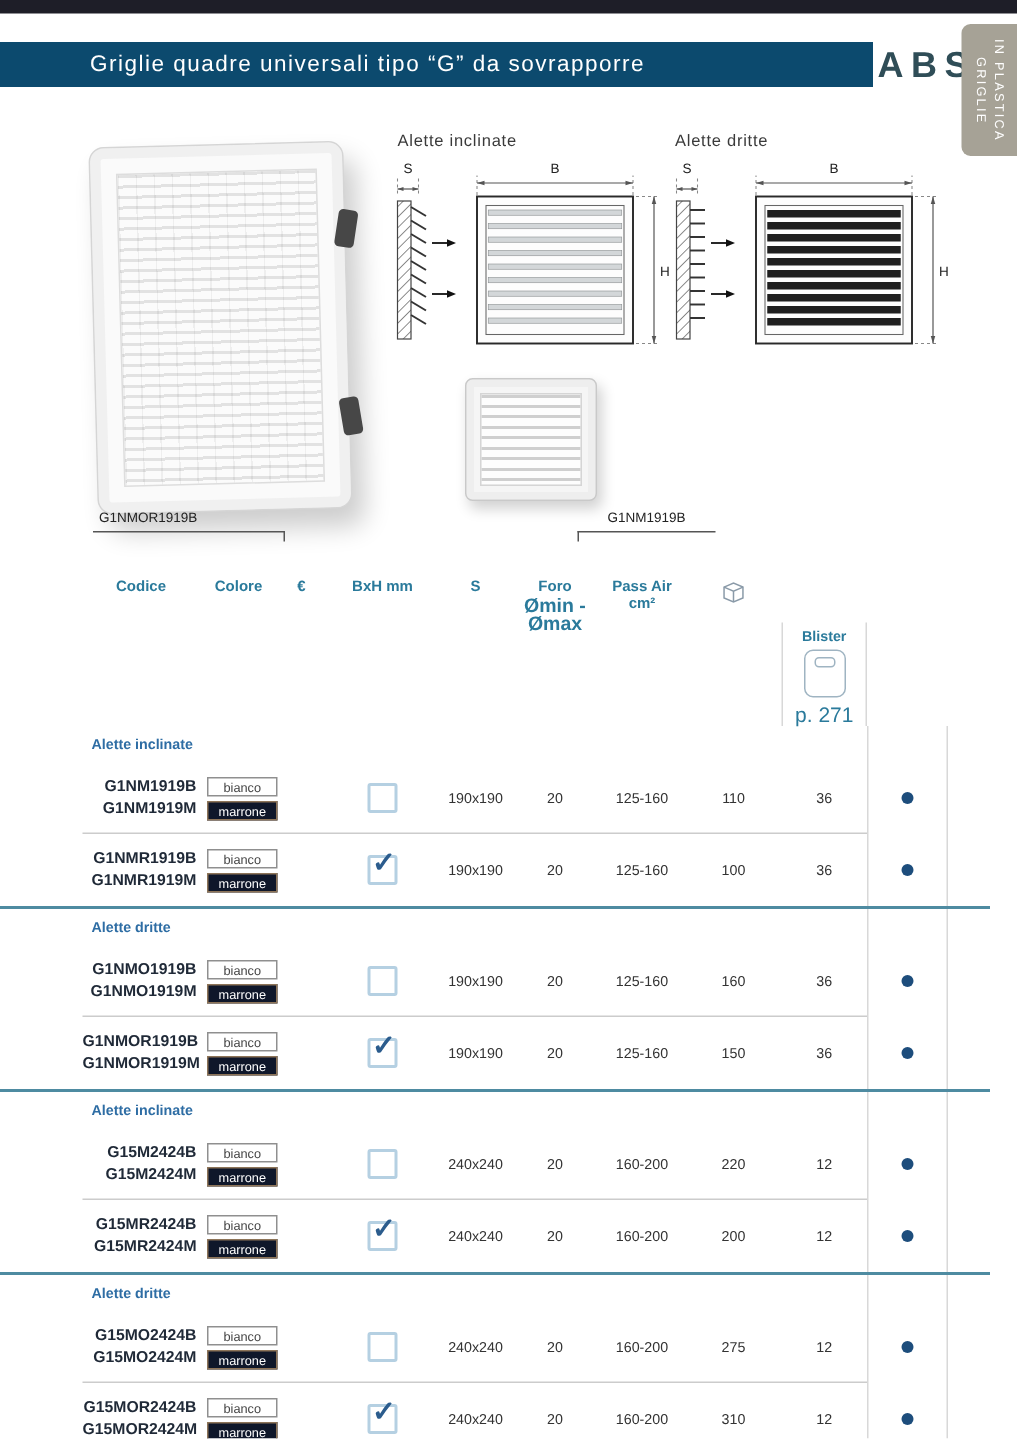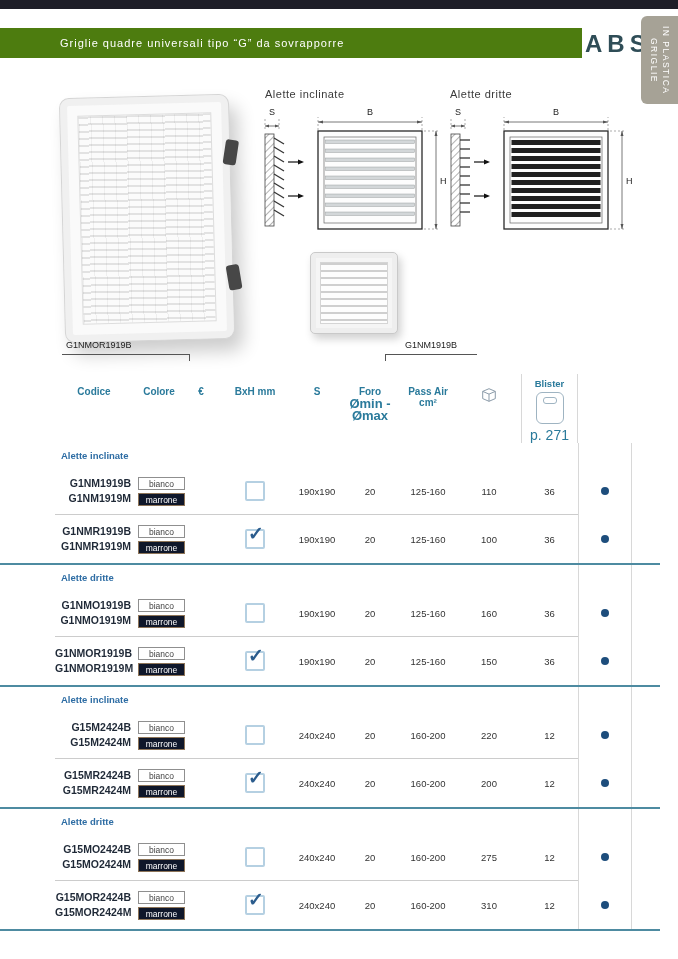--- a/index.html
+++ b/index.html
@@ -3,22 +3,22 @@
 <meta charset="utf-8">
 <style>
   html,body{margin:0;padding:0;background:#ffffff;}
   #page{position:relative;width:678px;height:959px;background:#fff;overflow:hidden;
         font-family:"Liberation Sans", sans-serif;color:#333;}
 
   
   .top-strip{position:absolute;left:0;top:0;width:678px;height:9px;background:#1e1e28;}
 
   
-  .title-bar{position:absolute;left:0;top:28px;width:582px;height:30px;background:#4d7c0f;
-             color:#fff;font-size:11px;letter-spacing:1px;line-height:30px;padding-left:60px;
+  .title-bar{position:absolute;left:0;top:28px;width:582px;height:30px;background:#0c4a6e;
+             color:#fff;font-size:15px;letter-spacing:1px;line-height:30px;padding-left:60px;
              box-sizing:border-box;white-space:nowrap;}
   .abs{position:absolute;left:585px;top:30px;font-size:24px;font-weight:bold;color:#2f4d57;
        letter-spacing:5px;}
 
   
   .side-tab{position:absolute;right:0;top:16px;width:37px;height:88px;background:#a6a296;
             border-radius:6px 0 0 6px;display:flex;justify-content:center;align-items:center;gap:1px;}
   .side-tab span{writing-mode:vertical-rl;color:#fff;font-size:8.5px;letter-spacing:1.5px;
                  text-transform:uppercase;line-height:11px;}
 
@@ -61,21 +61,21 @@
   
   .table-wrap{position:absolute;left:0;top:374px;width:660px;}
   .row{display:grid;grid-template-columns:55px 78px 52px 32px 76px 48px 58px 58px 64px 57px 54px;
        align-items:center;}
   .c{text-align:center;font-size:9.5px;color:#333;}
   .h{color:#2a7a9b;font-weight:bold;font-size:10px;}
   .two{display:flex;flex-direction:column;line-height:12px;align-items:center;}
   .two .small{font-size:13px;font-weight:bold;}
   .thead{min-height:66px;align-items:start;}
   .thead .c{padding-top:12px;}
-  .thead .bl{padding-top:4px;}
+  .thead .bl{padding-top:4px;margin-top:41px;}
 
   .bl{align-self:stretch;border-left:1px solid #d8d8d8;border-right:1px solid #d8d8d8;
       display:flex;flex-direction:column;align-items:center;justify-content:center;gap:3px;}
   .bl-title{color:#2a7a9b;font-weight:bold;font-size:9.5px;}
   .bl-page{color:#2a7a9b;font-size:14px;}
   .bl-icon{width:26px;height:30px;border:1.5px solid #9fb4c2;border-radius:6px;position:relative;display:block;}
   .bl-icon:before{content:"";position:absolute;left:50%;top:4px;transform:translateX(-50%);
       width:12px;height:5px;border:1px solid #9fb4c2;border-radius:3px;}
 
   section{border-bottom:2px solid #4e8ba1;}

